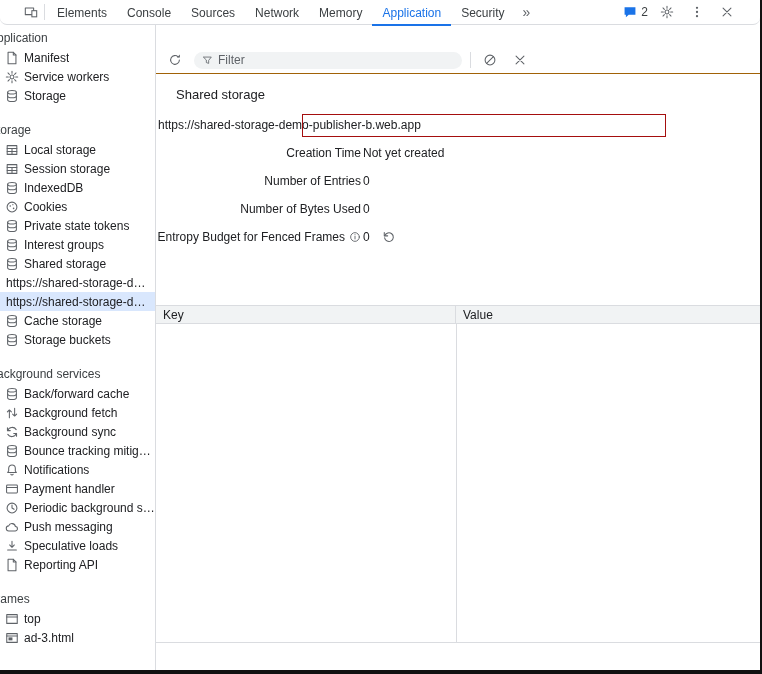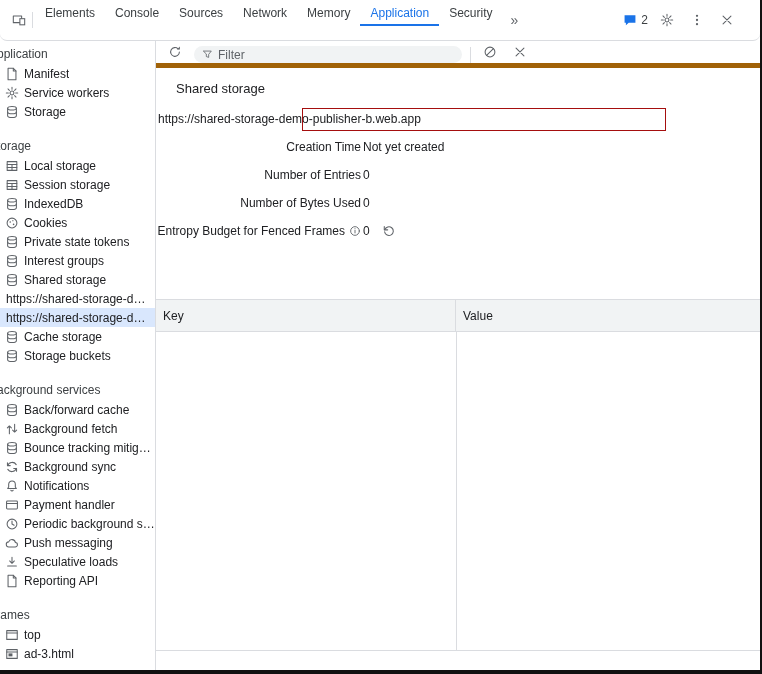--- a/index.html
+++ b/index.html
@@ -1,21 +1,21 @@
 <!DOCTYPE html>
 <html style="--accent: #1a73e8; --highlight-border: #a50e0e; --selected-bg: #d9e7fd;"><head>
 <meta charset="utf-8">
 <style>
   :root { --accent:#1a73e8; --highlight-border:#a50e0e; --selected-bg:#d9e7fd; }
   * { box-sizing:border-box; }
   body { margin:0; background:#fff; font-family:"Liberation Sans","DejaVu Sans",sans-serif; font-size:12px; color:#202124; }
   .window { position:relative; width:762px; height:674px; background:#fff; border-right:2px solid #111; border-bottom:4px solid #111; overflow:hidden; display:flex; flex-direction:column; }
 
   
-  .tabbar { height:41px; flex:none; display:flex; align-items:center; border-bottom:1px solid #dadce0; padding-left:8px;border-radius:7px; }
+  .tabbar { height:25px; flex:none; display:flex; align-items:center; border-bottom:1px solid #dadce0; padding-left:20px;border-radius:7px; }
   .tool-btn { width:22px; height:22px; display:flex; align-items:center; justify-content:center; color:#5f6368; cursor:pointer; border-radius:2px; flex:none; }
   .tool-btn span, .iconspan { display:flex; width:14px; height:14px; }
   .tool-btn svg, .iconspan svg { width:100%; height:100%; display:block; }
   .tabbar-sep { width:1px; height:16px; background:#dadce0; margin:0 2px; flex:none; }
   .tabstrip { display:flex; height:100%; }
   .tab { padding:0 10px; line-height:26px; height:26px; color:#3c4043; cursor:pointer; white-space:nowrap; }
   .tab.active { color:var(--accent); box-shadow: inset 0 -2px 0 var(--accent); }
   .tab-overflow { color:#5f6368; padding:0 8px; font-size:14px; cursor:pointer; }
   .tabbar-right { margin-left:auto; display:flex; align-items:center; gap:8px; padding-right:22px; }
   .issues { display:flex; align-items:center; gap:4px; cursor:pointer; }
@@ -31,42 +31,42 @@
   .section-title { height:19px; line-height:19px; color:#3c4043; font-weight:500; white-space:nowrap; text-indent:-11px; }
   .side-item { height:19px; display:flex; align-items:center; gap:5px; padding-left:5px; cursor:pointer; white-space:nowrap; }
   .side-item .icon { width:14px; height:14px; flex:none; color:#5f6368; display:flex; }
   .side-item .icon svg { width:100%; height:100%; display:block; }
   .side-item.child { padding-left:6px; }
   .side-item.selected { background:var(--selected-bg); }
   .side-label { overflow:hidden; text-overflow:ellipsis; }
 
   
   .main { flex:1; display:flex; flex-direction:column; min-width:0; }
-  .toolbar { height:27px; flex:none; display:flex; align-items:flex-end; gap:8px; padding:0 8px; border-bottom:5px solid #a16207; }
+  .toolbar { height:27px; flex:none; display:flex; align-items:center; gap:8px; padding:0 8px; border-bottom:1px solid #a16207;margin-top:22px; }
   .filter-pill { width:268px; height:17px; background:#f1f3f4; border-radius:9px; display:flex; align-items:center; gap:5px; padding:0 4px 0 8px; color:#5f6368; }
   .filter-pill .iconspan { width:11px; height:11px; }
   .filter-pill input { flex:1; border:0; background:transparent; outline:0; font:inherit; color:#202124; padding:0; min-width:0; }
   .filter-pill input::placeholder { color:#5f6368; opacity:1; }
   .vsep { width:1px; height:16px; background:#dadce0; flex:none; }
 
   .main-title { margin:12px 0 0 20px; font-size:13px; line-height:17px; }
 
   .metadata { margin-top:8px; position:relative; }
   .field-row { height:28px; display:flex; align-items:center; position:relative; }
   .field-label { width:205px; flex:none; display:flex; justify-content:flex-end; align-items:center; gap:4px; white-space:nowrap; }
   .field-value { margin-left:2px; display:flex; align-items:center; white-space:nowrap; }
   .field-row.highlighted::before { content:""; position:absolute; left:146px; top:3px; width:362px; height:21px; border:1.5px solid var(--highlight-border); pointer-events:none; }
   .inline-icon { width:12px; height:12px; color:#5f6368; display:inline-flex; flex:none; }
   .inline-icon svg { width:100%; height:100%; display:block; }
   .reset-btn { width:14px; height:14px; color:#5f6368; margin-left:12px; cursor:pointer; display:flex; flex:none; }
   .reset-btn svg { width:100%; height:100%; display:block; }
 
   
   .grid { margin-top:54px; }
-  .grid-header { height:33px; display:flex; background:#f1f3f4; border-top:1px solid #dadce0; border-bottom:1px solid #dadce0; align-items:stretch; }
+  .grid-header { height:19px; display:flex; background:#f1f3f4; border-top:1px solid #dadce0; border-bottom:1px solid #dadce0; align-items:stretch; }
   .grid-col { display:flex; align-items:center; padding-left:7px; color:#202124; }
   .grid-col.key { width:300px; flex:none; border-right:1px solid #dadce0; }
   .grid-col.value { flex:1; }
   .grid-body { height:319px; position:relative; border-bottom:1px solid #dadce0; background:#fff; }
   .grid-body::before { content:""; position:absolute; left:300px; top:0; bottom:0; width:1px; background:#dadce0; }
 </style>
 </head>
 <body>
 
 <div class="window">
@@ -275,35 +275,35 @@
             <span class="icon">
               <svg viewBox="0 0 16 16">
                 <path d="M5 13.5v-9M5 4.5L2.7 6.8M5 4.5l2.3 2.3M11 2.5v9M11 11.5l-2.3-2.3M11 11.5l2.3-2.3" stroke="currentColor" fill="none" stroke-width="1.2" stroke-linecap="round" stroke-linejoin="round"></path>
               </svg>
             </span>
             <span class="side-label">Background fetch</span>
           </div>
           <div class="side-item">
             <span class="icon">
               <svg viewBox="0 0 16 16">
-                <ellipse cx="8" cy="3.8" rx="5" ry="2" stroke="currentColor" fill="none" stroke-width="1.2" stroke-linecap="round" stroke-linejoin="round"></ellipse>
-                <path d="M3 3.8v8.4c0 1.1 2.2 2 5 2s5-.9 5-2V3.8" stroke="currentColor" fill="none" stroke-width="1.2" stroke-linecap="round" stroke-linejoin="round"></path>
-                <path d="M3 8c0 1.1 2.2 2 5 2s5-.9 5-2" stroke="currentColor" fill="none" stroke-width="1.2" stroke-linecap="round" stroke-linejoin="round"></path>
-              </svg>
-            </span>
-            <span class="side-label">Bounce tracking mitiga…</span>
-          </div>
-          <div class="side-item">
-            <span class="icon">
-              <svg viewBox="0 0 16 16">
                 <path d="M12.8 5.3A5.4 5.4 0 0 0 3.1 6.4M3.2 10.7a5.4 5.4 0 0 0 9.7-1.1" stroke="currentColor" fill="none" stroke-width="1.2" stroke-linecap="round" stroke-linejoin="round"></path>
                 <path d="M2.8 3.2v3.2H6M13.2 12.8V9.6H10" stroke="currentColor" fill="none" stroke-width="1.2" stroke-linecap="round" stroke-linejoin="round"></path>
               </svg>
             </span>
             <span class="side-label">Background sync</span>
+          </div>
+          <div class="side-item">
+            <span class="icon">
+              <svg viewBox="0 0 16 16">
+                <ellipse cx="8" cy="3.8" rx="5" ry="2" stroke="currentColor" fill="none" stroke-width="1.2" stroke-linecap="round" stroke-linejoin="round"></ellipse>
+                <path d="M3 3.8v8.4c0 1.1 2.2 2 5 2s5-.9 5-2V3.8" stroke="currentColor" fill="none" stroke-width="1.2" stroke-linecap="round" stroke-linejoin="round"></path>
+                <path d="M3 8c0 1.1 2.2 2 5 2s5-.9 5-2" stroke="currentColor" fill="none" stroke-width="1.2" stroke-linecap="round" stroke-linejoin="round"></path>
+              </svg>
+            </span>
+            <span class="side-label">Bounce tracking mitiga…</span>
           </div>
           <div class="side-item">
             <span class="icon">
               <svg viewBox="0 0 16 16">
                 <path d="M8 2.2a3.8 3.8 0 0 0-3.8 3.8v3.2L3 10.8h10l-1.2-1.6V6A3.8 3.8 0 0 0 8 2.2z" stroke="currentColor" fill="none" stroke-width="1.2" stroke-linecap="round" stroke-linejoin="round"></path>
                 <path d="M6.7 12.8a1.4 1.4 0 0 0 2.6 0" stroke="currentColor" fill="none" stroke-width="1.2" stroke-linecap="round" stroke-linejoin="round"></path>
               </svg>
             </span>
             <span class="side-label">Notifications</span>
           </div>

